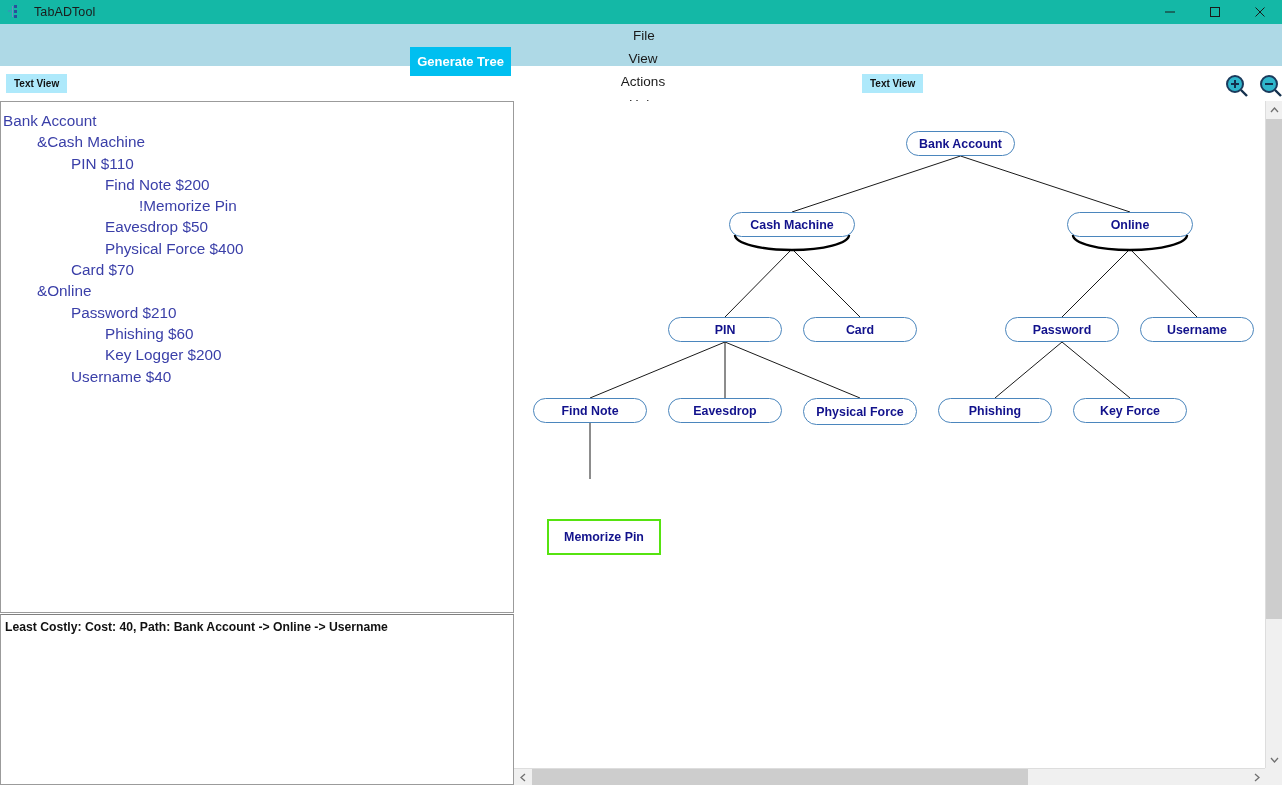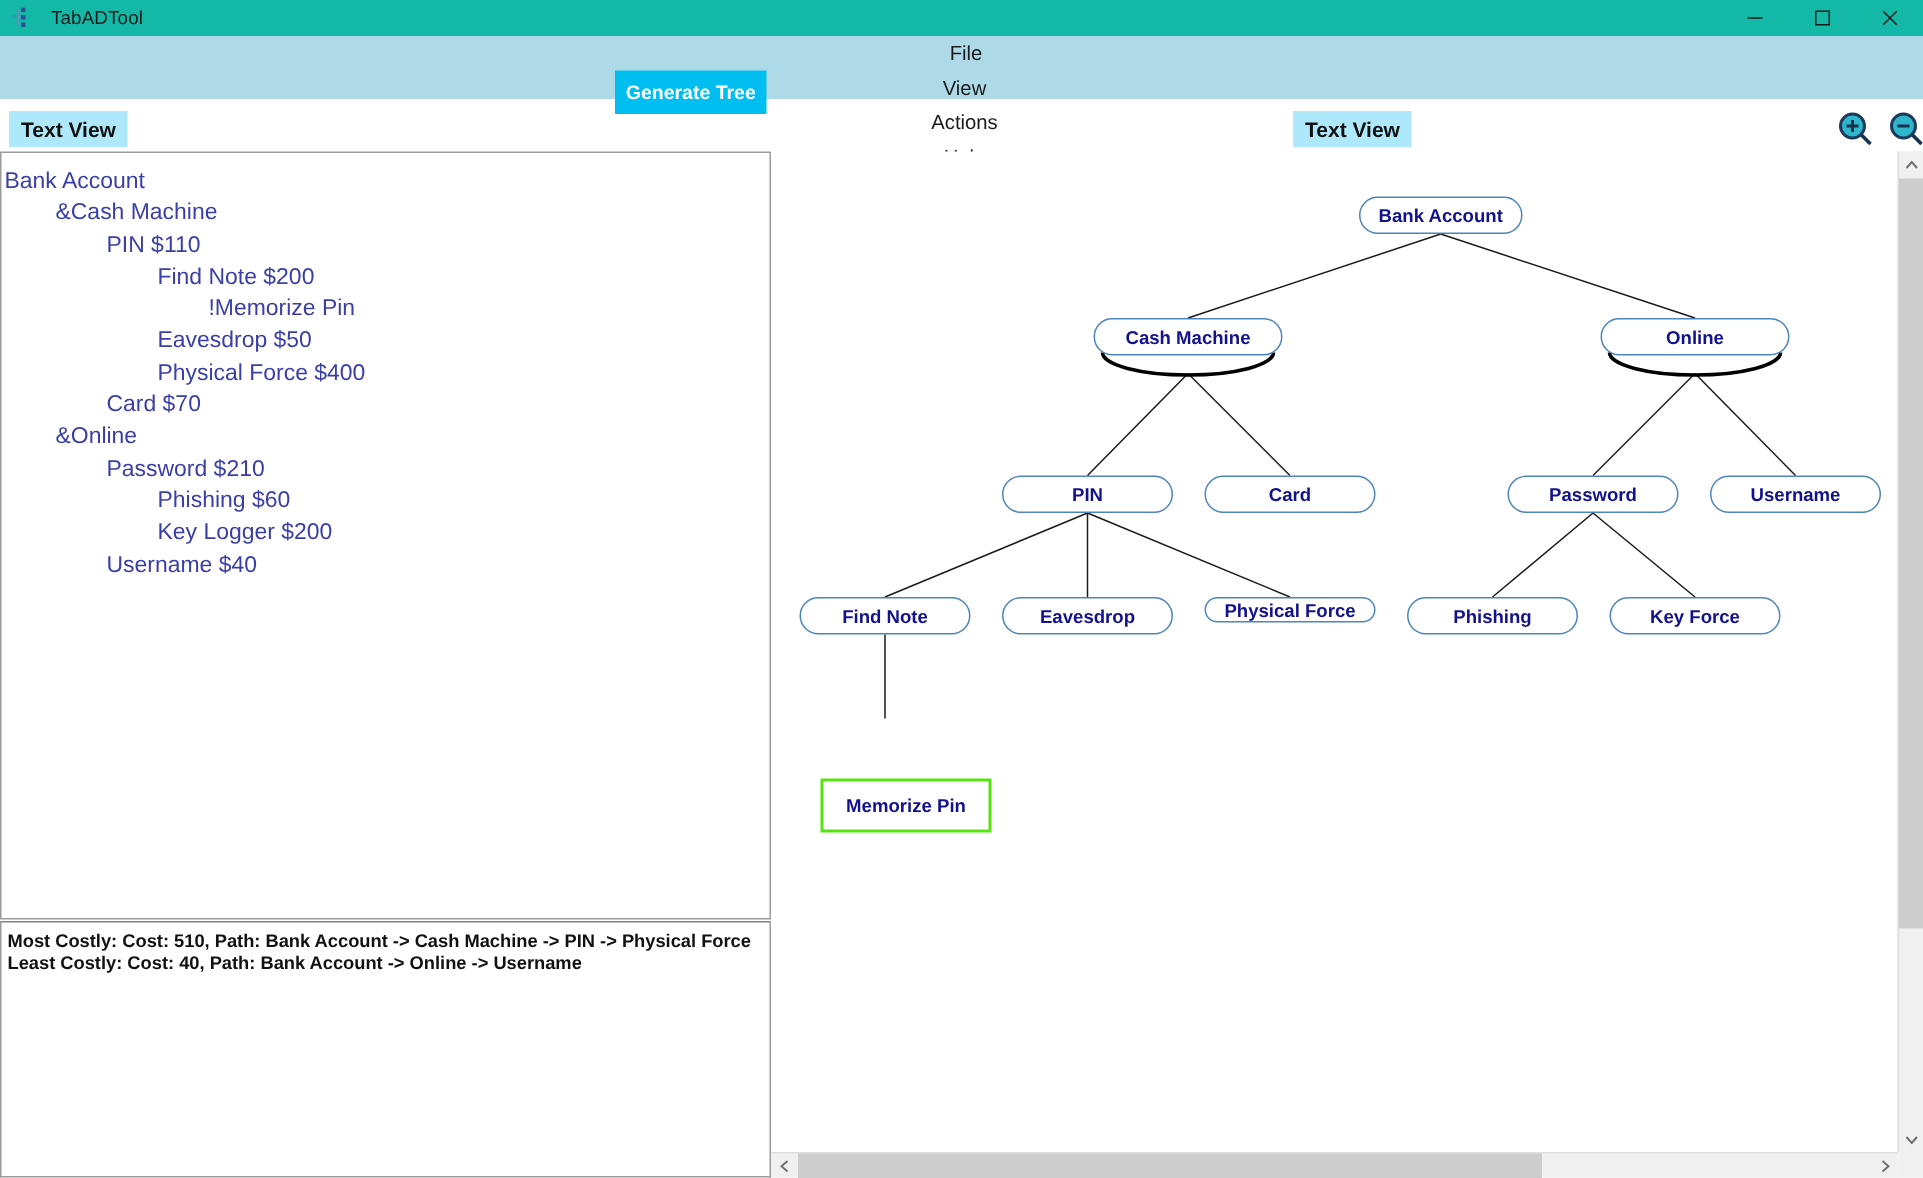--- a/index.html
+++ b/index.html
@@ -48,21 +48,21 @@
     background: #00bff0; color: #ffffff;
     font-size: 13px; font-weight: bold;
     display: flex; align-items: center; justify-content: center;
     border: none; cursor: pointer; margin-top: 16px;
   }
 
   
   .panel-label {
     position: absolute;
     background: #aee9fb;
-    font-size: 14px; font-weight: bold; color: #111;
+    font-size: 10px; font-weight: bold; color: #111;
     padding: 4px 8px;
   }
   #text-view-label { left: 6px; top: 74px; }
   #tree-view-label { left: 862px; top: 74px; }
 
   
   #zoom-icons { position: absolute; left: 1224px; top: 73px; display: flex; gap: 7px; }
   .zoom-ic { width: 27px; height: 27px; cursor: pointer; }
 
   
@@ -227,21 +227,20 @@
                         Physical Force $400
                 Card $70
         &amp;Online
                 Password $210
                         Phishing $60
                         Key Logger $200
                 Username $40</pre>
 </div>
 
 <div id="status-panel">
-  <div class="status-line">Most Costly: Cost: 510, Path: Bank Account -&gt; Cash Machine -&gt; PIN -&gt; Physical Force</div>
   <div class="status-line">Least Costly: Cost: 40, Path: Bank Account -&gt; Online -&gt; Username</div>
 </div>
 
 <div id="tree-panel">
   <svg id="tree-canvas">
       <line x1="446.5" y1="55" x2="278" y2="111" stroke="#1a1a1a" stroke-width="1"></line>
       <line x1="446.5" y1="55" x2="616" y2="111" stroke="#1a1a1a" stroke-width="1"></line>
       <line x1="278" y1="148" x2="211" y2="216" stroke="#1a1a1a" stroke-width="1"></line>
       <line x1="278" y1="148" x2="346" y2="216" stroke="#1a1a1a" stroke-width="1"></line>
       <line x1="616" y1="148" x2="548" y2="216" stroke="#1a1a1a" stroke-width="1"></line>
@@ -276,21 +275,21 @@
       </div>
       <div class="node" style="left: 626px; top: 216px; width: 114px; height: 25px;">
         <span>Username</span>
       </div>
       <div class="node" style="left: 19px; top: 297px; width: 114px; height: 25px;">
         <span>Find Note</span>
       </div>
       <div class="node" style="left: 154px; top: 297px; width: 114px; height: 25px;">
         <span>Eavesdrop</span>
       </div>
-      <div class="node" style="left: 289px; top: 297px; width: 114px; height: 17px;">
+      <div class="node" style="left: 289px; top: 297px; width: 114px; height: 27px;">
         <span>Physical Force</span>
       </div>
       <div class="node" style="left: 424px; top: 297px; width: 114px; height: 25px;">
         <span>Phishing</span>
       </div>
       <div class="node" style="left: 559px; top: 297px; width: 114px; height: 25px;">
         <span>Key Force</span>
       </div>
       <div class="node defense" style="left: 33px; top: 378px; width: 114px; height: 36px; margin-top: 40px;">
         <span>Memorize Pin</span>

